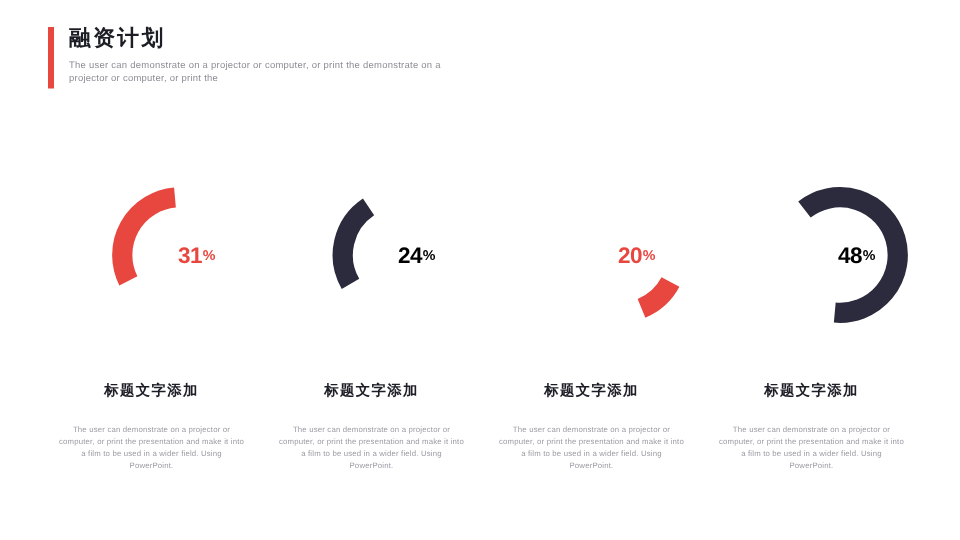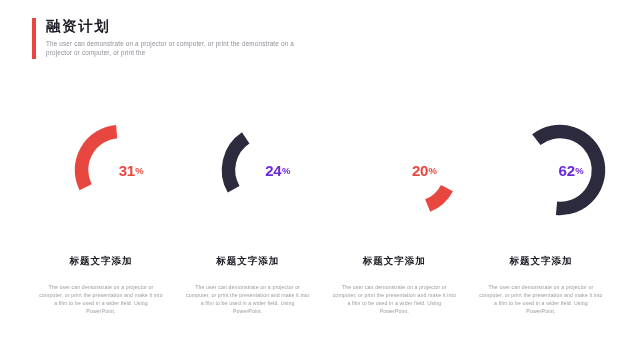--- a/index.html
+++ b/index.html
@@ -103,21 +103,21 @@
     letter-spacing: -0.3px;
     padding-left: 22px;
     box-sizing: border-box;
   }
   .donut-value .pct {
     font-size: 9.5px;
     font-weight: bold;
     margin-left: 0.5px;
   }
   .red    { color: #e8473f; }
-  .navy   { color: #6d28d9; }
+  .navy   { color: #000000; }
 
   .caption {
     margin-top: 28px;
     width: 138px;
     text-align: center;
   }
   .caption-title {
     font-size: 9.6px;
     font-weight: bold;
     color: #1d1d26;
@@ -196,21 +196,21 @@
         <div class="caption-body">The user can demonstrate on a projector or computer, or print the presentation and make it into a film to be used in a wider field. Using PowerPoint.</div>
       </div>
     </div>
 
     <div class="column">
       <div class="donut-wrap">
         <svg width="100" height="100" viewBox="0 0 100 100">
           <path id="arc-4" fill="none" stroke-linecap="butt" stroke-width="13.5" d="M 26.297 19.662 A 38.5 38.5 0 1 1 46.511 88.342" stroke="#2b2b3d"></path>
         </svg>
         <div class="donut-value navy">
-          <span>62</span>
+          <span>48</span>
             <span class="pct">%</span>
         </div>
       </div>
       <div class="caption">
         <div class="caption-title">标题文字添加</div>
         <div class="caption-body">The user can demonstrate on a projector or computer, or print the presentation and make it into a film to be used in a wider field. Using PowerPoint.</div>
       </div>
     </div>
 
   </div>

